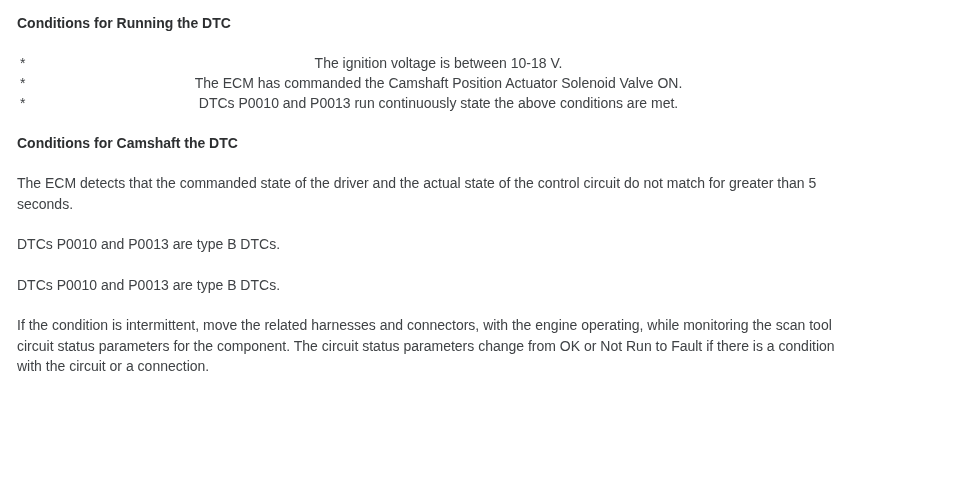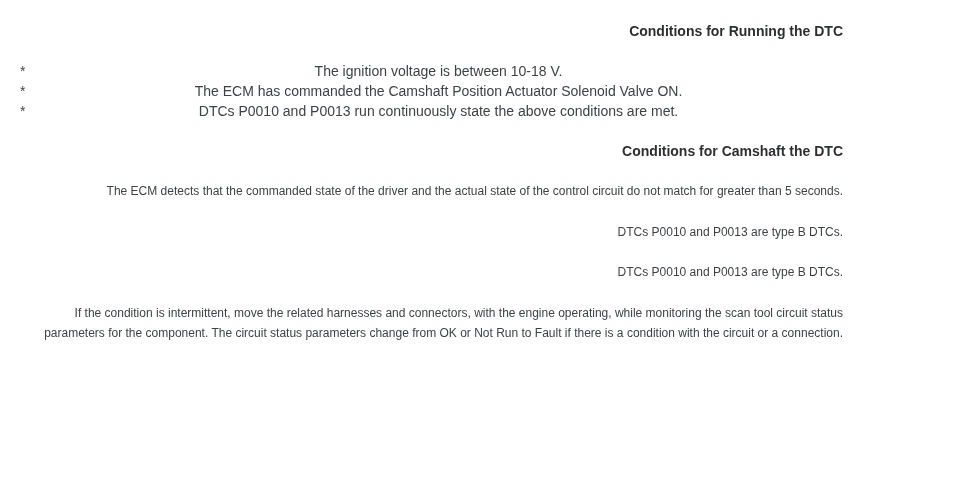--- a/index.html
+++ b/index.html
@@ -18,31 +18,29 @@
   .content {
     padding: 5px 17px 0 17px;
     max-width: 860px;
     box-sizing: border-box;
   }
   .section-heading {
     font-size: 14px;
     line-height: 20px;
     font-weight: bold;
     color: var(--heading-color, #2d2f31);
-    margin: 16px 0 20px 0;
-    text-align: right;
+    margin: 8px 0 20px 0;
   }
   .paragraph {
-    font-size: 12px;
+    font-size: 14px;
     line-height: 20.5px;
     font-weight: normal;
     color: var(--body-color, #3f4245);
     margin: 12px 0 20px 0;
     max-width: 843px;
-    text-align: right;
   }
   .bullet-list {
     margin: 0 0 20px 0;
     padding: 0;
   }
   .bullet-item {
     display: flex;
     align-items: flex-start;
     font-size: 14px;
     line-height: 20px;

